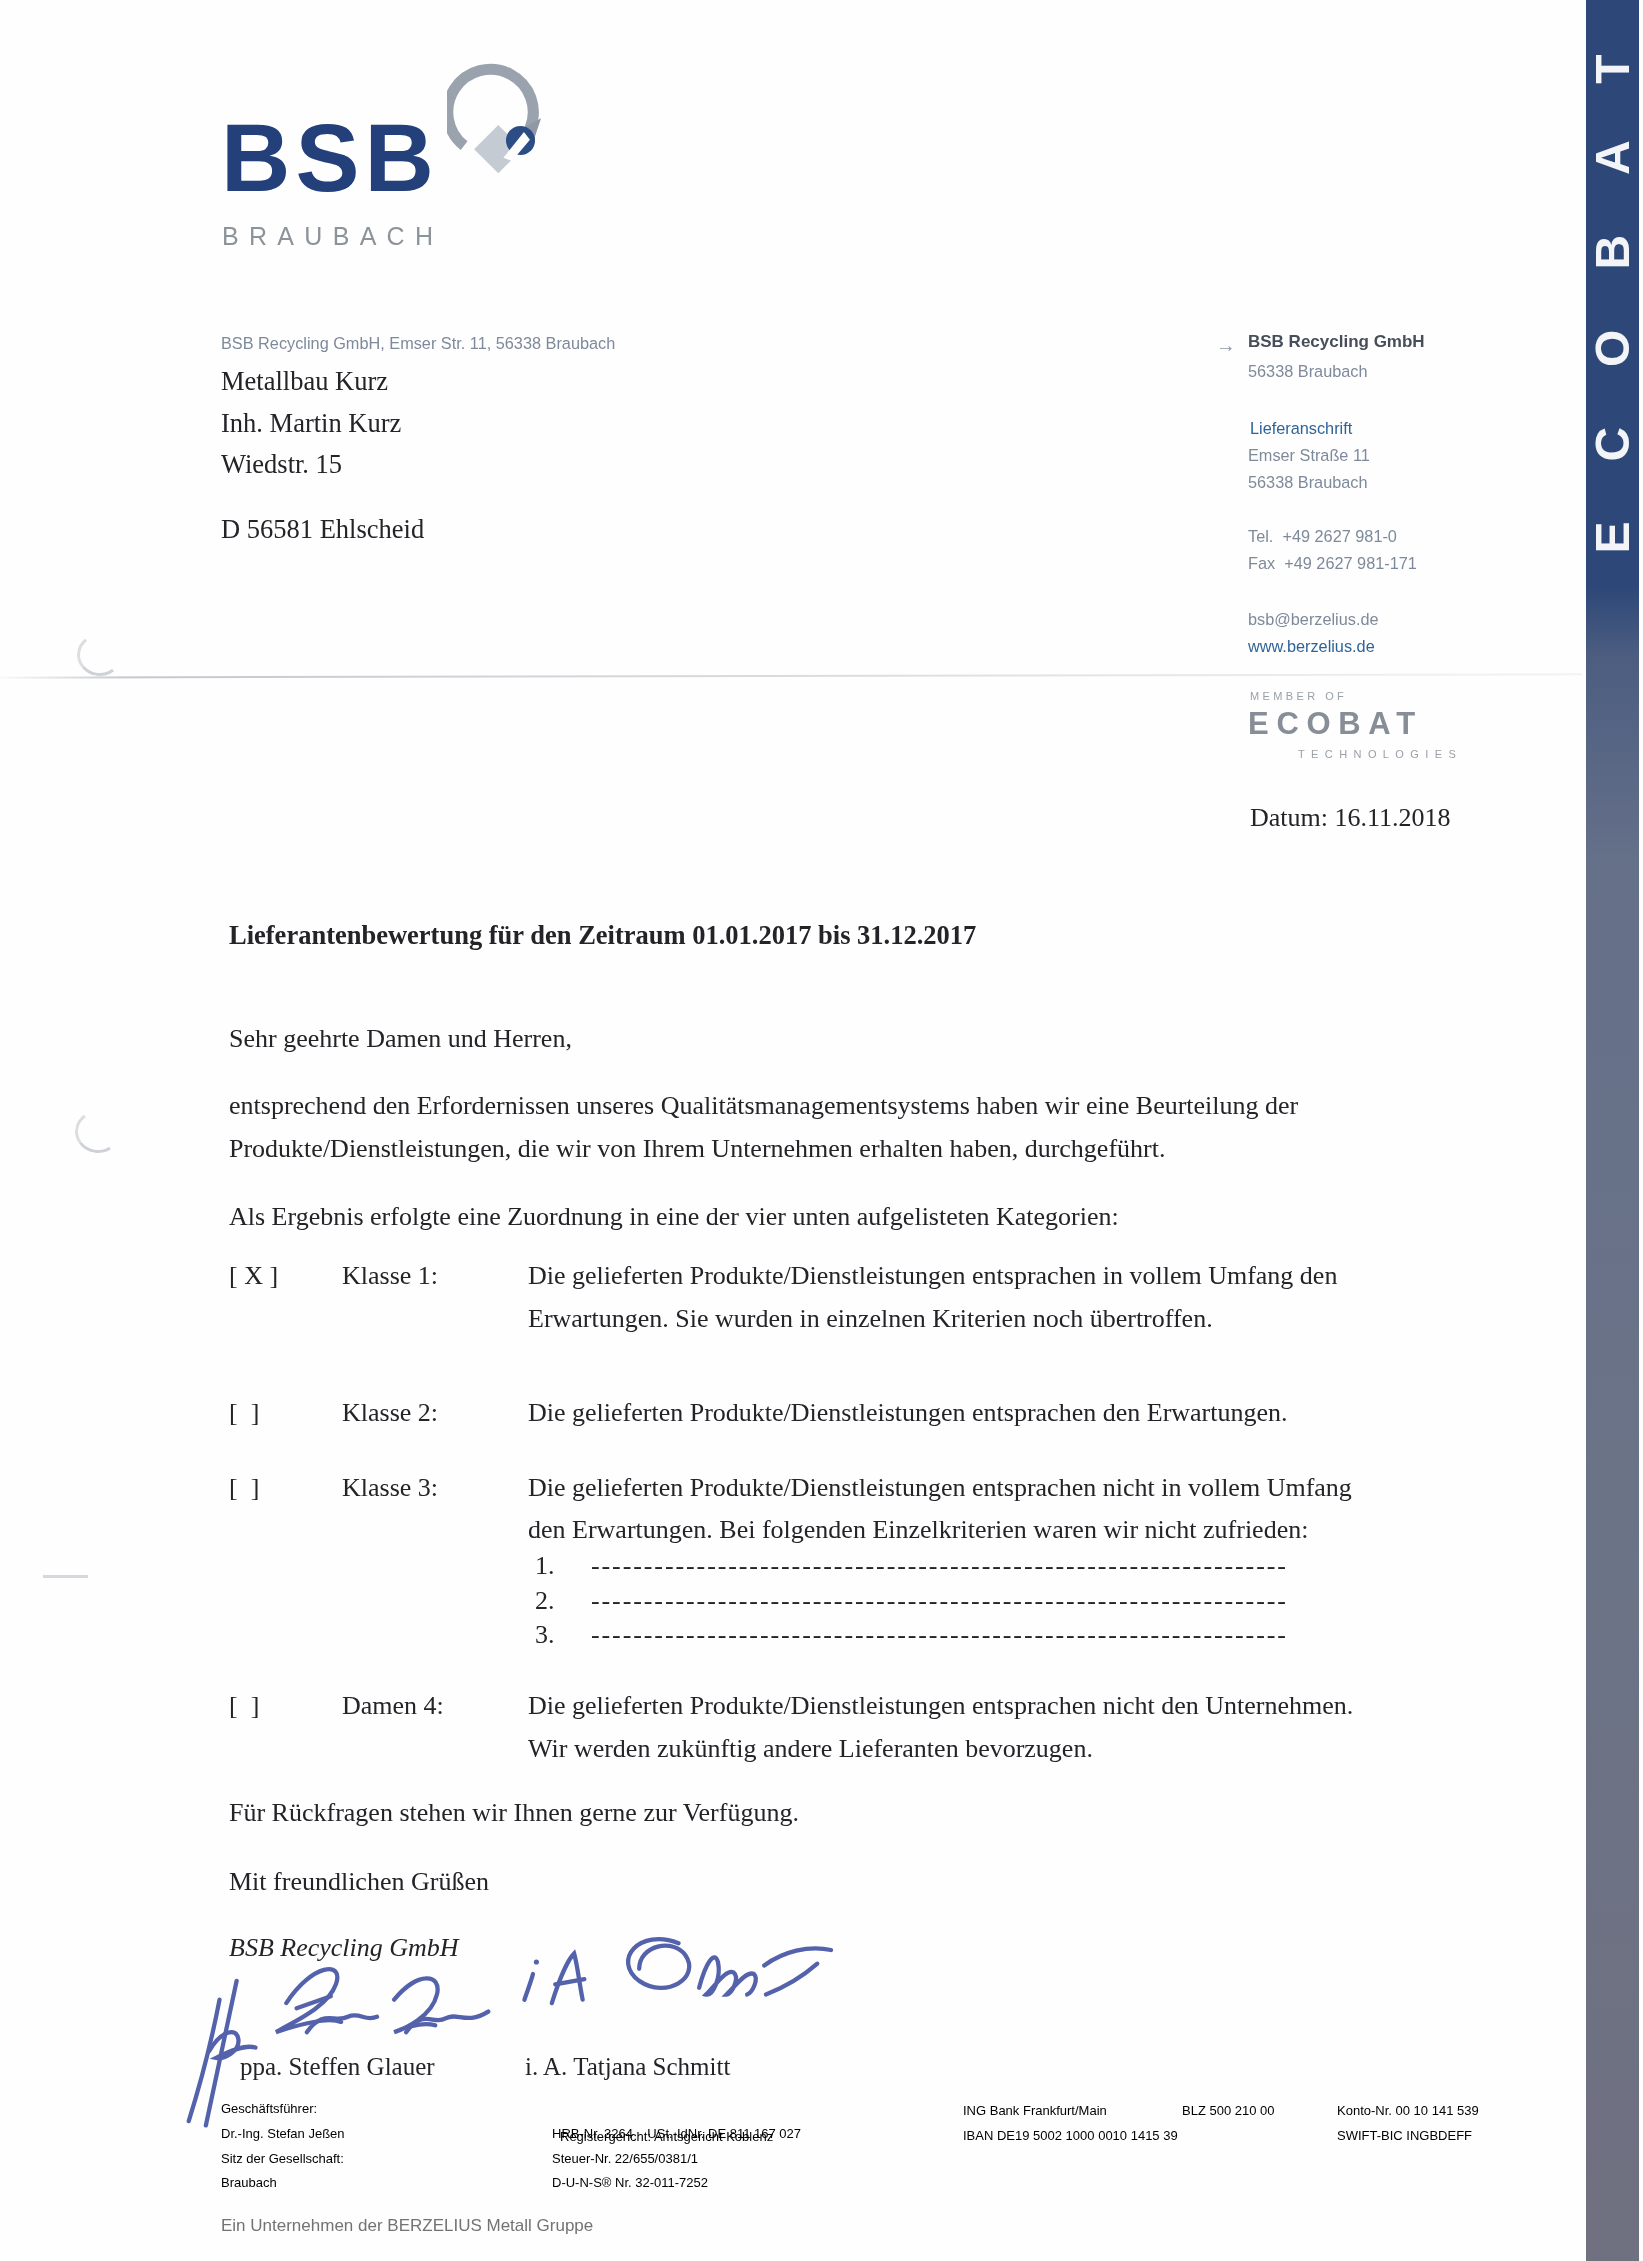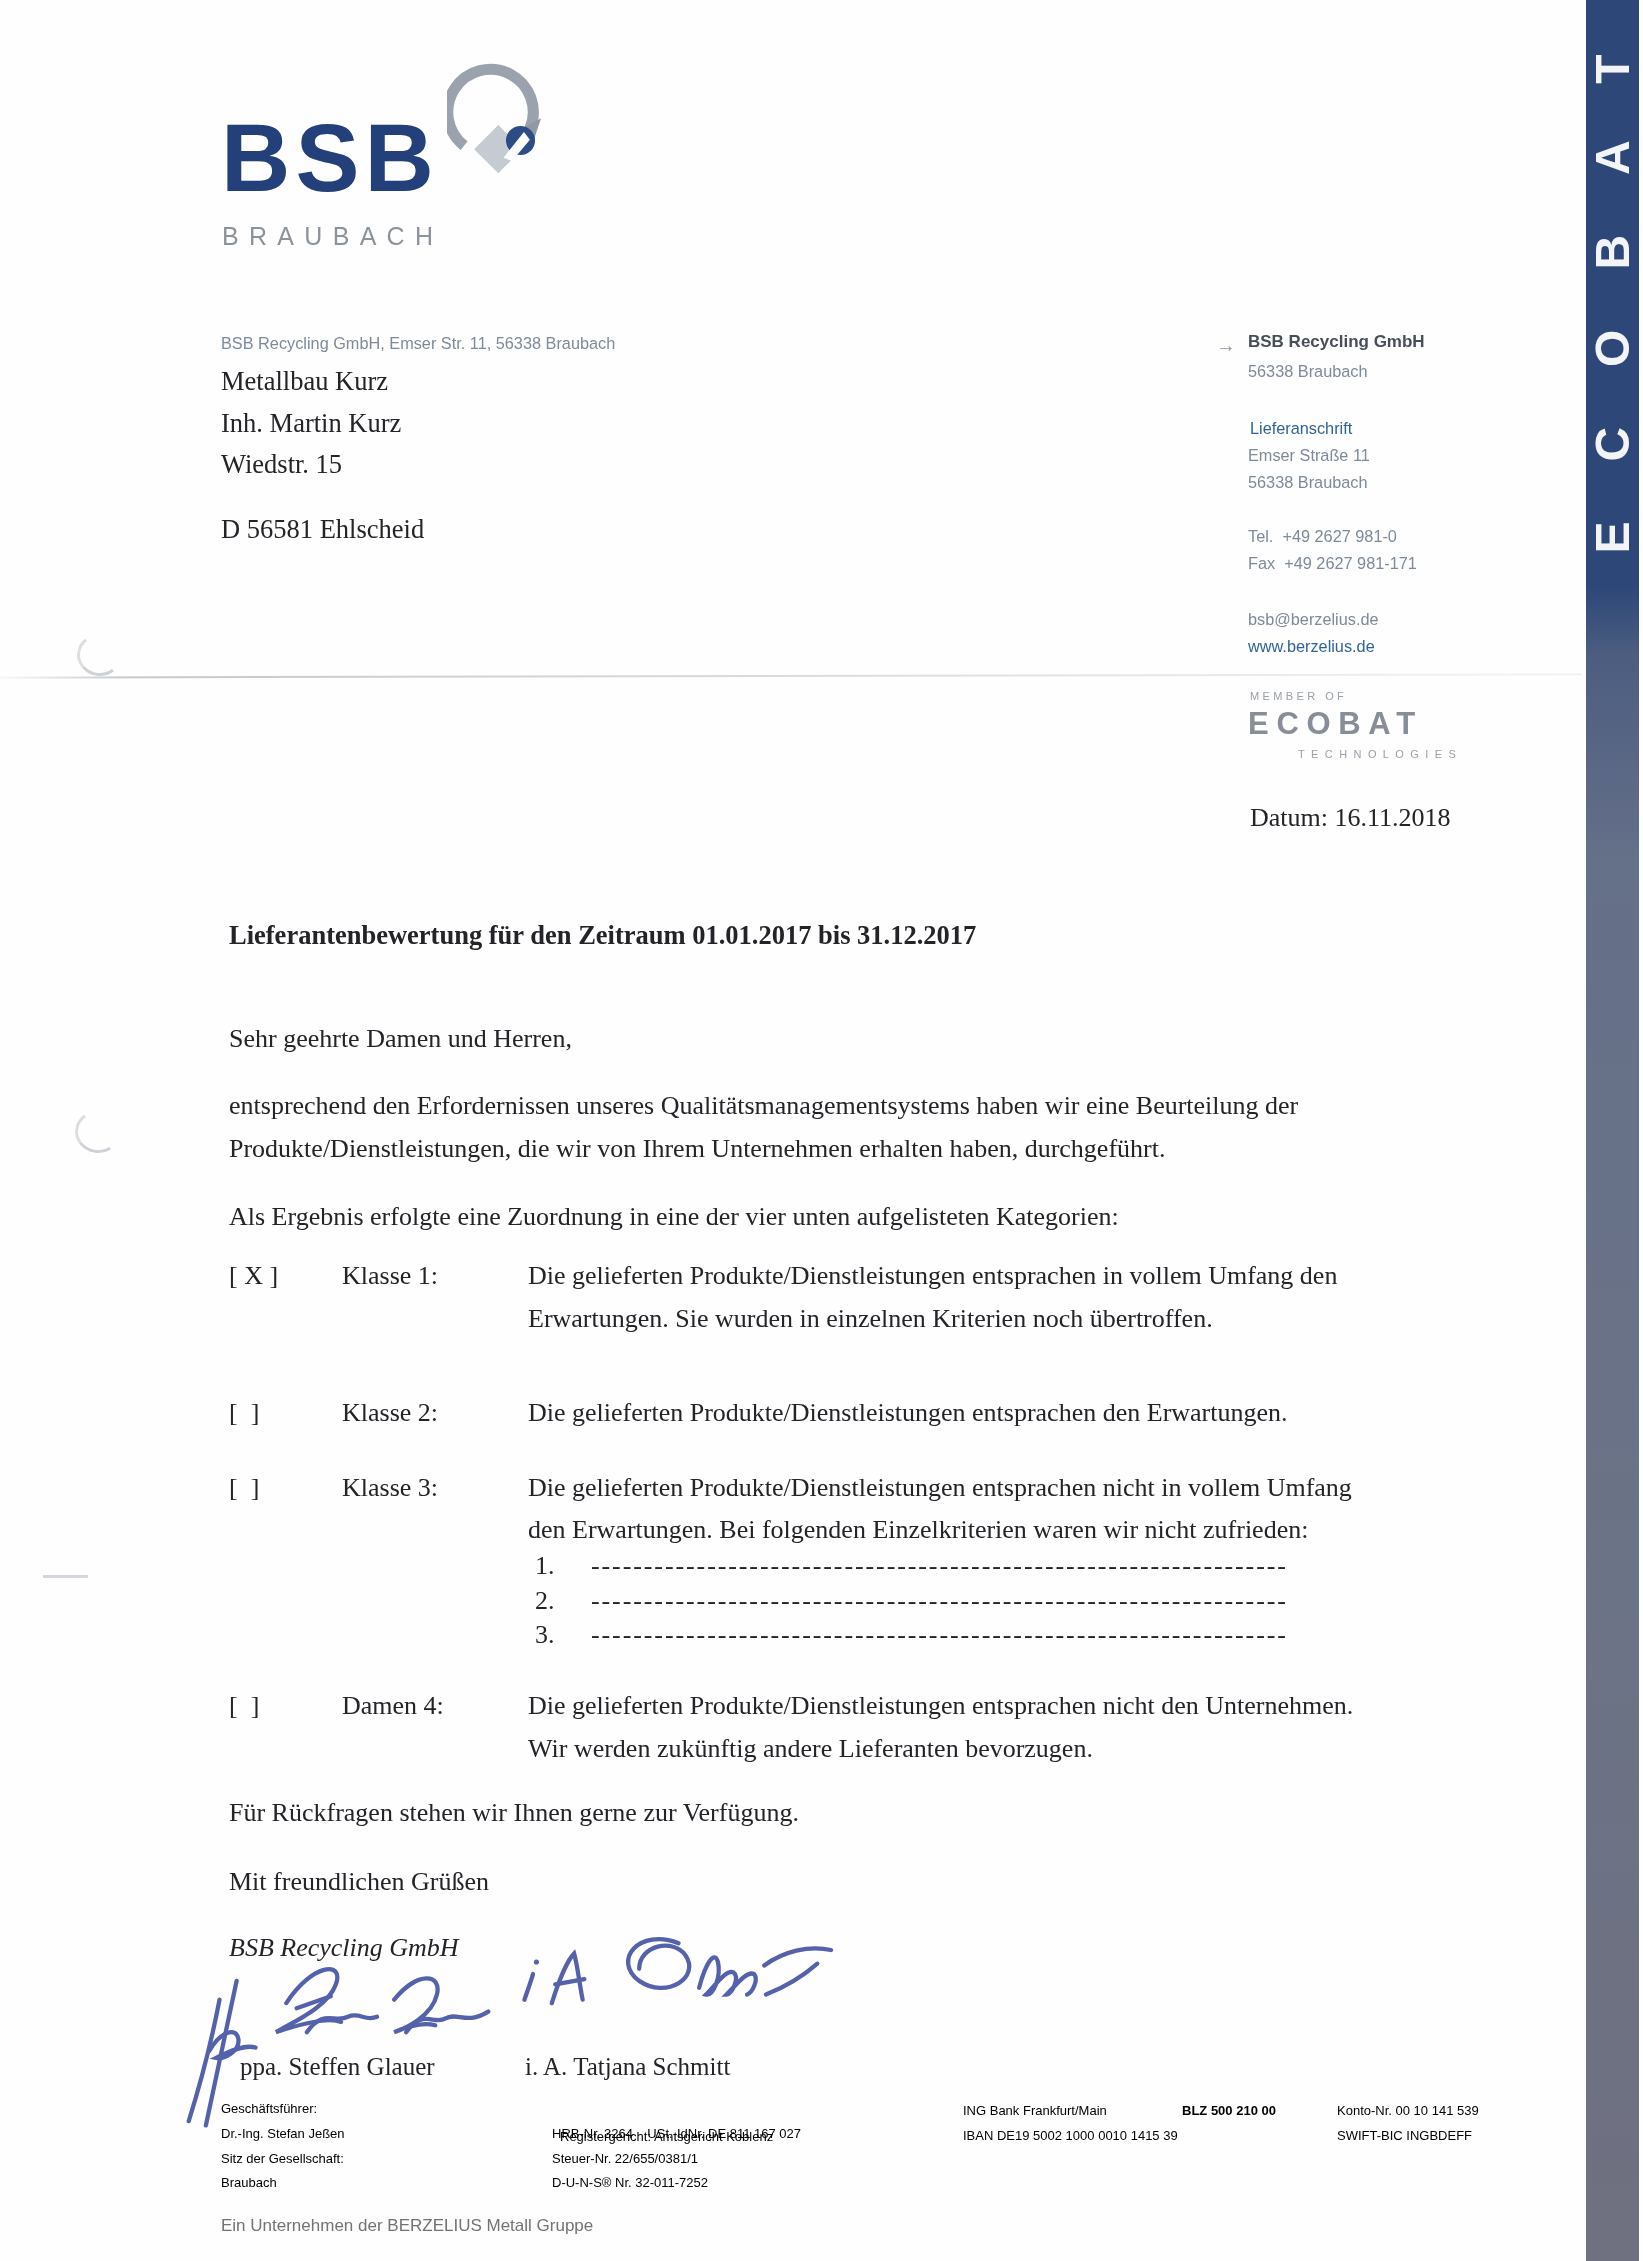--- a/index.html
+++ b/index.html
@@ -147,19 +147,19 @@
 <div class="abs footer-text" style="left:221px;top:2121px;">Dr.-Ing. Stefan Jeßen</div>
 <div class="abs footer-text" style="left:221px;top:2146px;">Sitz der Gesellschaft:</div>
 <div class="abs footer-text" style="left:221px;top:2170px;">Braubach</div>
 
 <div class="abs footer-text" style="left:560px;top:2096px;margin-top:28px;">Registergericht: Amtsgericht Koblenz</div>
 <div class="abs footer-text" style="left:552px;top:2121px;">HRB-Nr. 3264    USt.-IdNr. DE 811 167 027</div>
 <div class="abs footer-text" style="left:552px;top:2146px;">Steuer-Nr. 22/655/0381/1</div>
 <div class="abs footer-text" style="left:552px;top:2170px;">D-U-N-S® Nr. 32-011-7252</div>
 
 <div class="abs footer-text" style="left:963px;top:2098px;">ING Bank Frankfurt/Main</div>
-<div class="abs footer-text" style="left:1182px;top:2098px;font-weight:bold;">BLZ 500 210 00</div>
+<div class="abs footer-text" style="left:1182px;top:2098px;">BLZ 500 210 00</div>
 <div class="abs footer-text" style="left:1337px;top:2098px;">Konto-Nr. 00 10 141 539</div>
 <div class="abs footer-text" style="left:963px;top:2123px;">IBAN DE19 5002 1000 0010 1415 39</div>
 <div class="abs footer-text" style="left:1337px;top:2123px;">SWIFT-BIC INGBDEFF</div>
 
 <div class="abs footer-note" style="left:221px;top:2216px;">Ein Unternehmen der BERZELIUS Metall Gruppe</div>
 
 
 </body></html>

